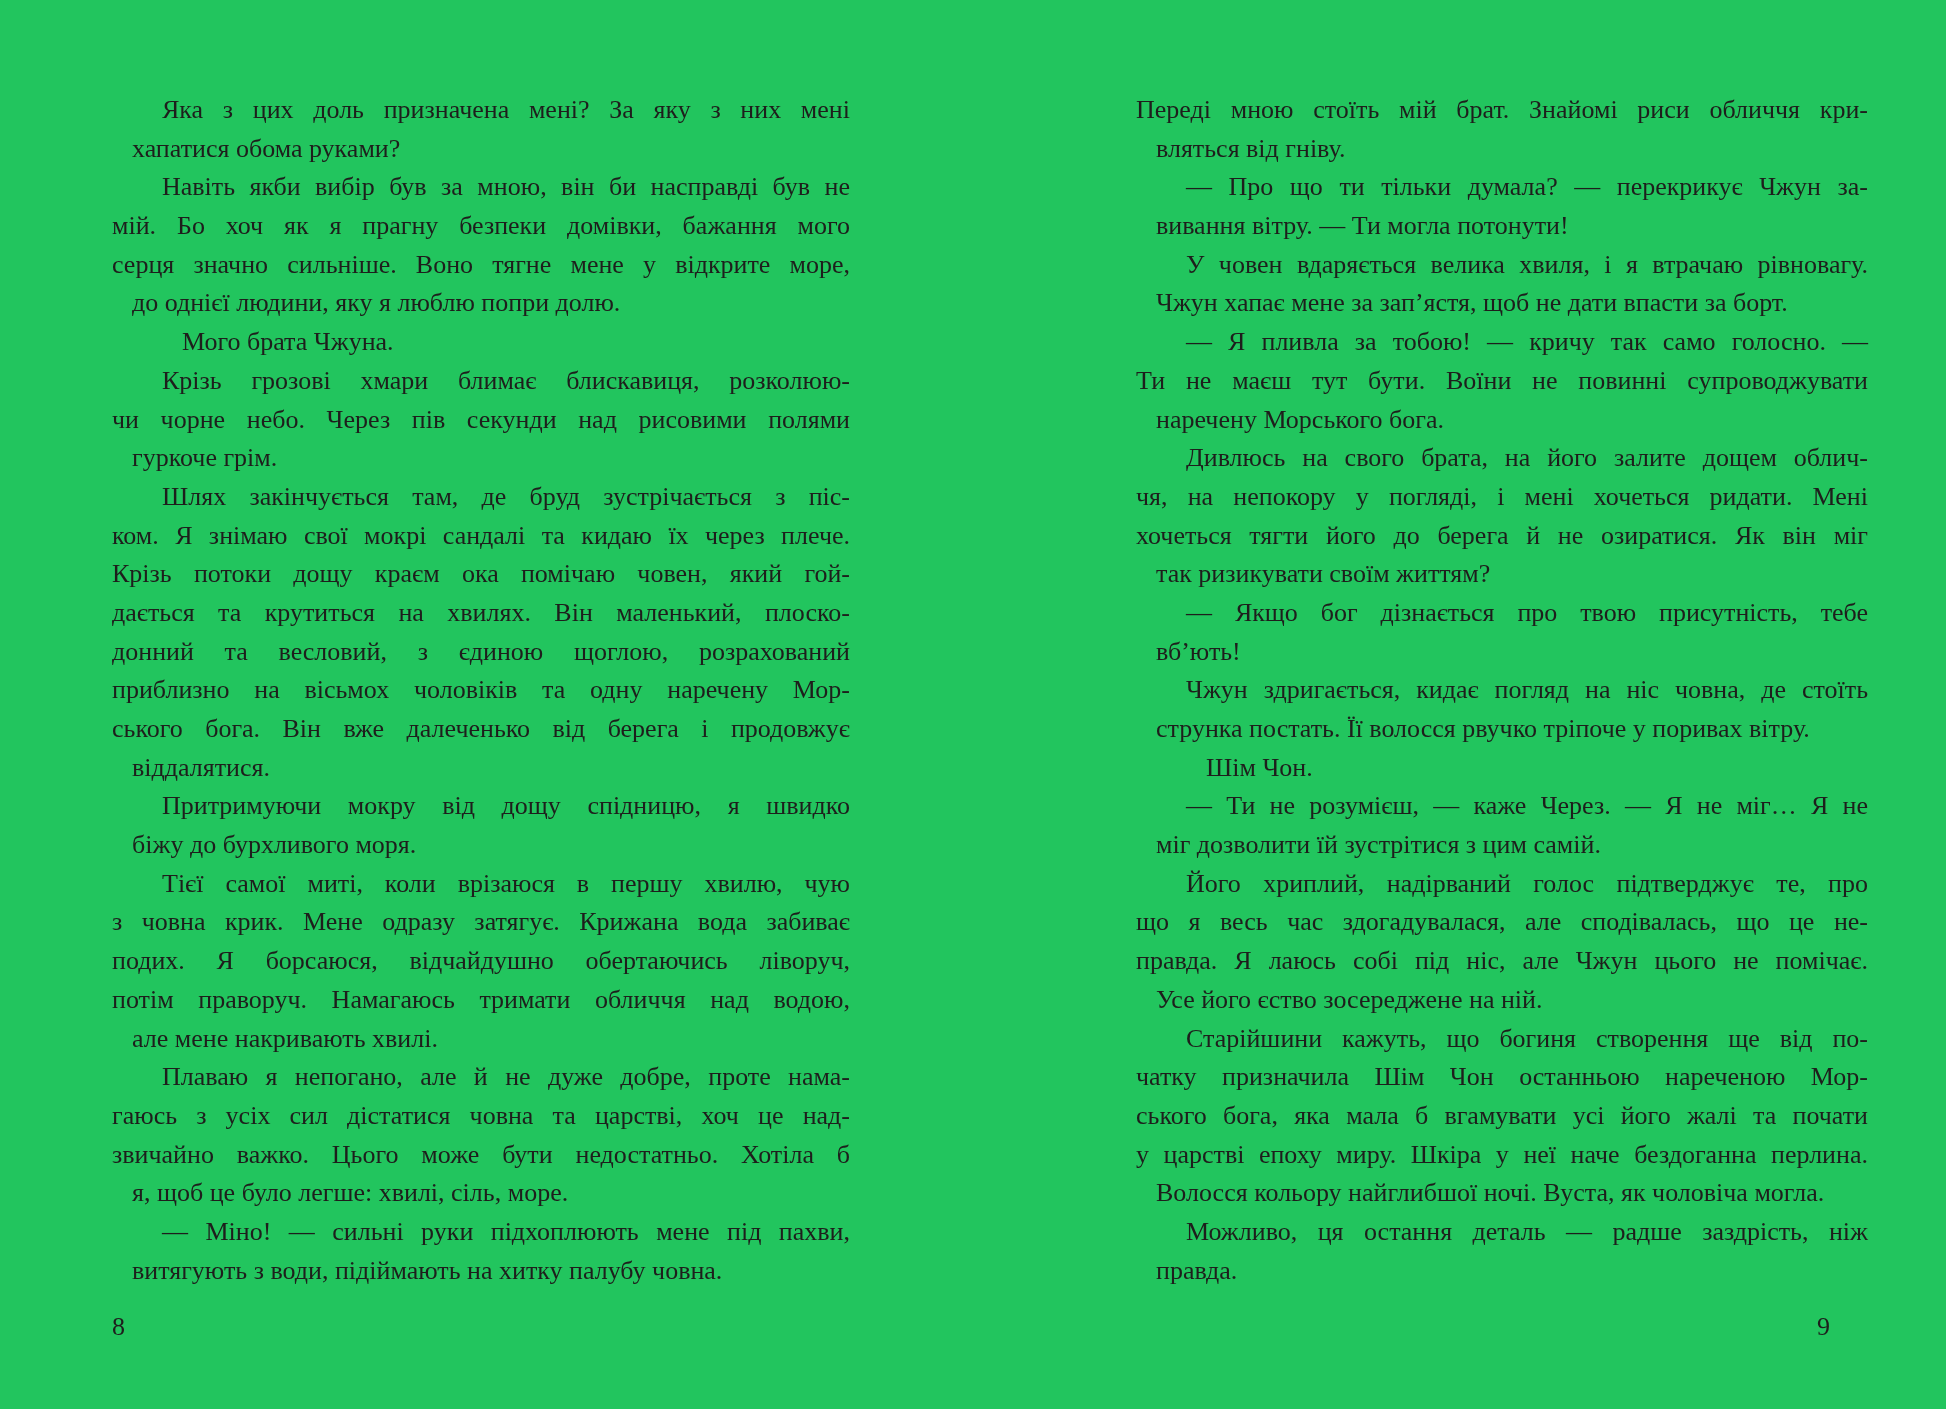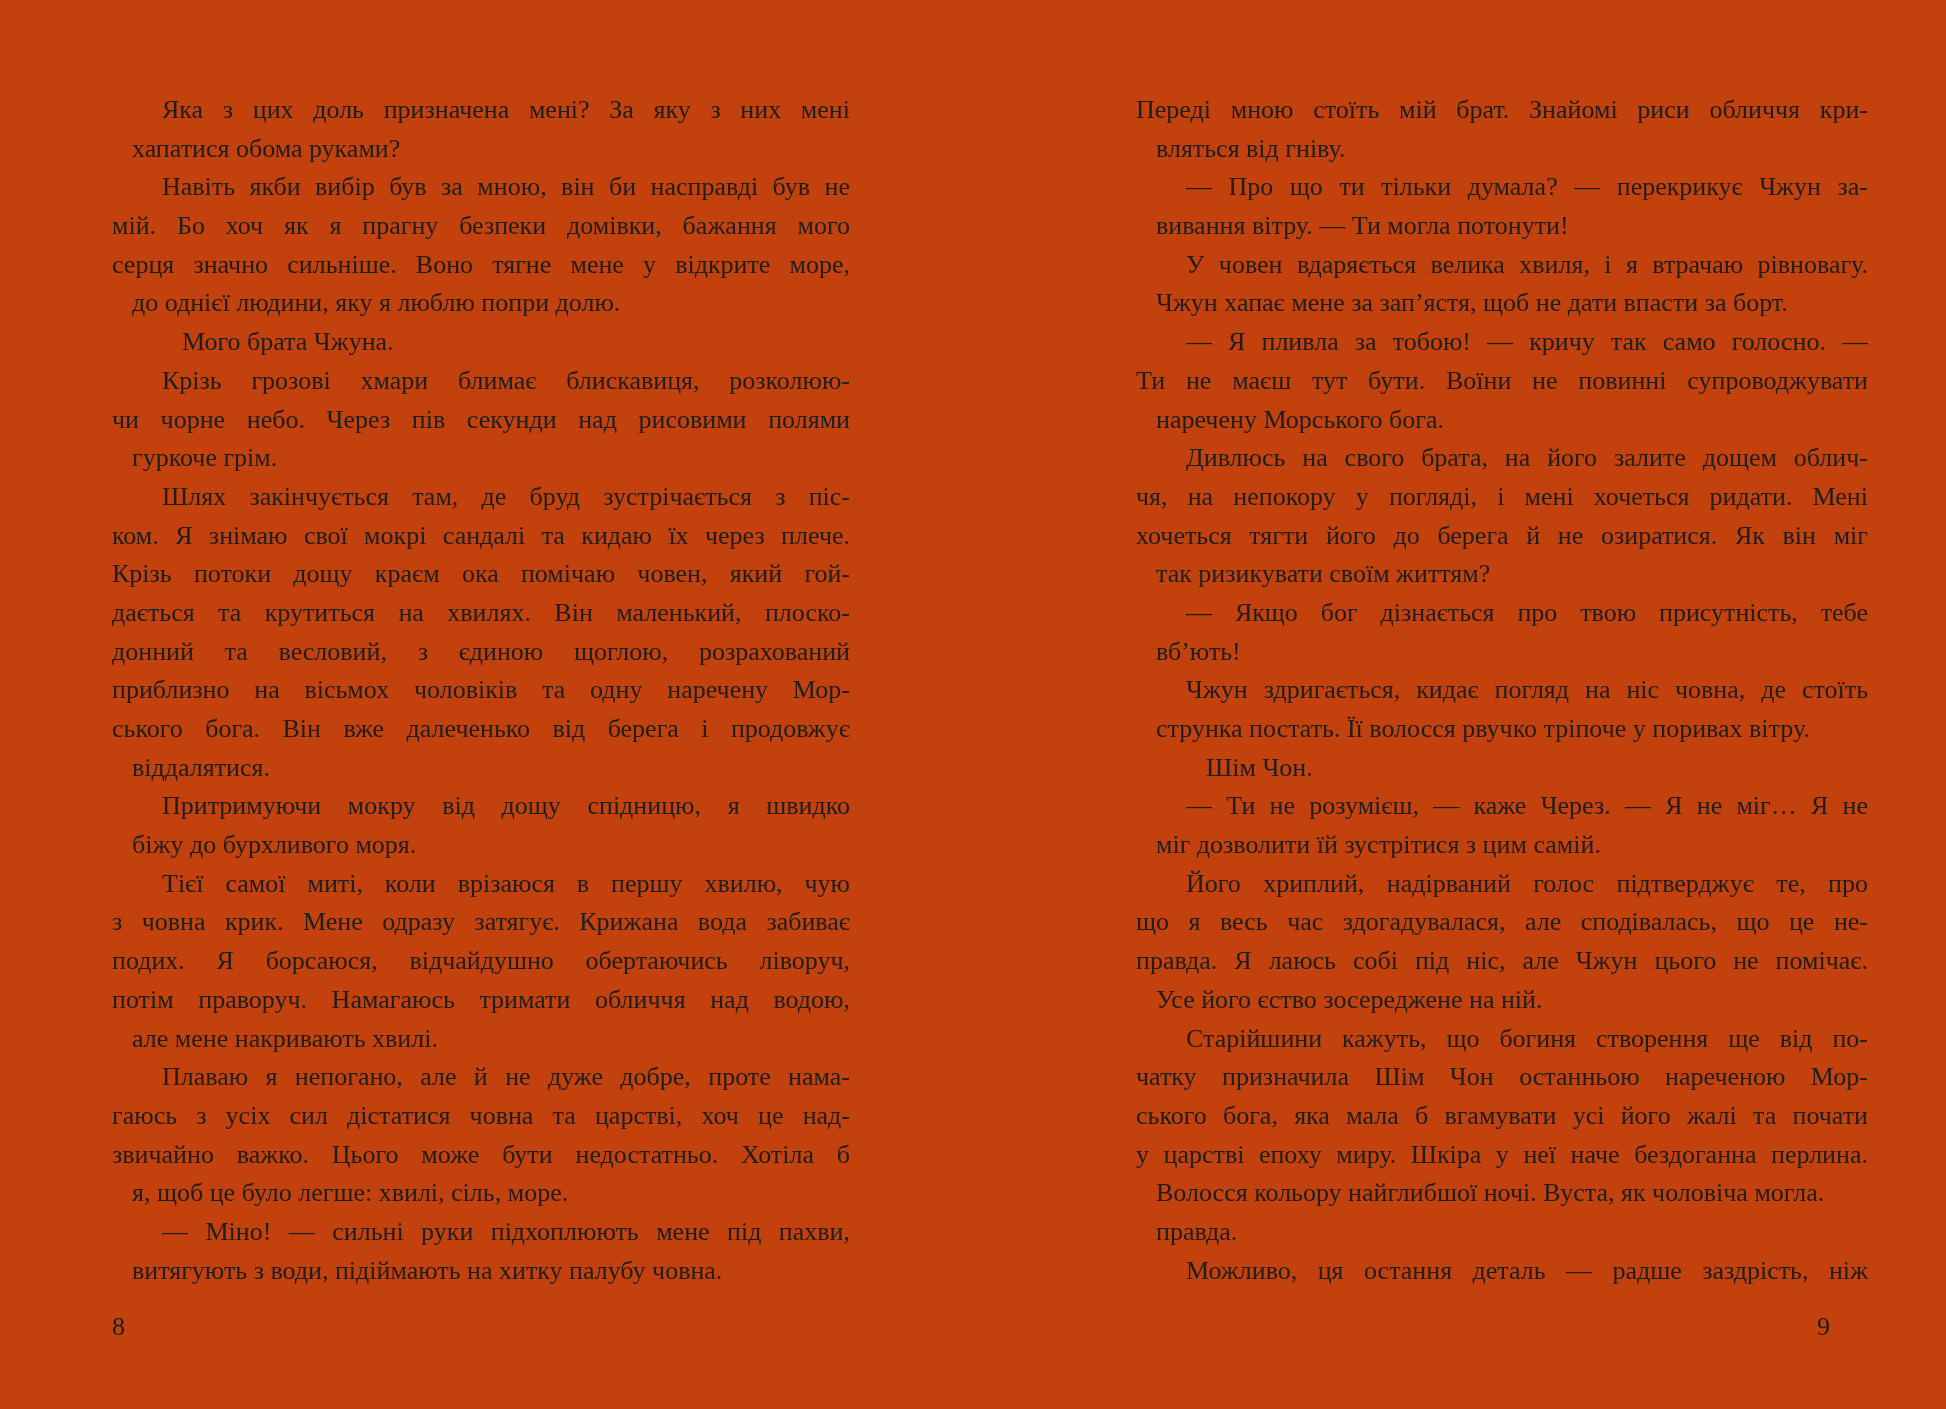--- a/index.html
+++ b/index.html
@@ -11,21 +11,21 @@
     height: 1409px;
     overflow: hidden;
     background: #fdfdfc;
     font-family: "Liberation Serif", "DejaVu Serif", serif;
     color: #1e1e1c;
   }
   .spread {
     position: relative;
     width: 1946px;
     height: 1409px;
-    background: #c2410c;
+    background: #22c55e;
   }
   .page-col {
     position: absolute;
     top: 91px;
     font-size: 26px;
     line-height: 38.7px;
   }
   #left-lines  { left: 112px; width: 738px; }
   #right-lines { left: 1136px; width: 732px; }
   .line {
@@ -120,18 +120,18 @@
       <div class="line endp"><span class="">міг дозволити їй зустрітися з цим самій.</span></div>
       <div class="line ind"><span class="">Його хриплий, надірваний голос підтверджує те, про</span></div>
       <div class="line"><span class="">що я весь час здогадувалася, але сподівалась, що це не-</span></div>
       <div class="line"><span class="">правда. Я лаюсь собі під ніс, але Чжун цього не помічає.</span></div>
       <div class="line endp"><span class="">Усе його єство зосереджене на </span><span class="it">ній</span><span class="">.</span></div>
       <div class="line ind"><span class="">Старійшини кажуть, що богиня створення ще від по-</span></div>
       <div class="line"><span class="">чатку призначила Шім Чон останньою нареченою Мор-</span></div>
       <div class="line"><span class="">ського бога, яка мала б вгамувати усі його жалі та почати</span></div>
       <div class="line"><span class="">у царстві епоху миру. Шкіра у неї наче бездоганна перлина.</span></div>
       <div class="line endp"><span class="">Волосся кольору найглибшої ночі. Вуста, як чоловіча могла.</span></div>
+      <div class="line ind"><span class="">Можливо, ця остання деталь — радше заздрість, ніж</span></div>
       <div class="line endp"><span class="">правда.</span></div>
-      <div class="line ind"><span class="">Можливо, ця остання деталь — радше заздрість, ніж</span></div>
     </div>
   <div class="folio" id="folio-left">8</div>
   <div class="folio" id="folio-right">9</div>
 </div>
 
 </body></html>

